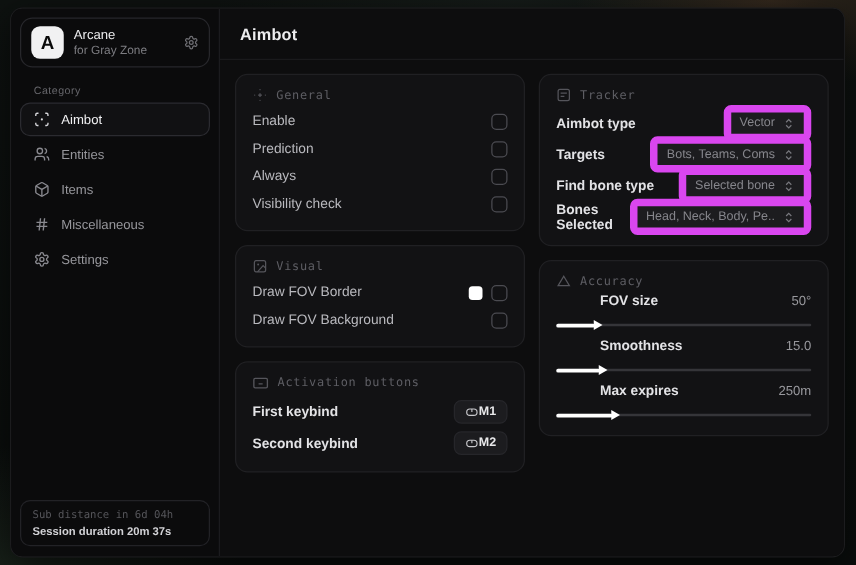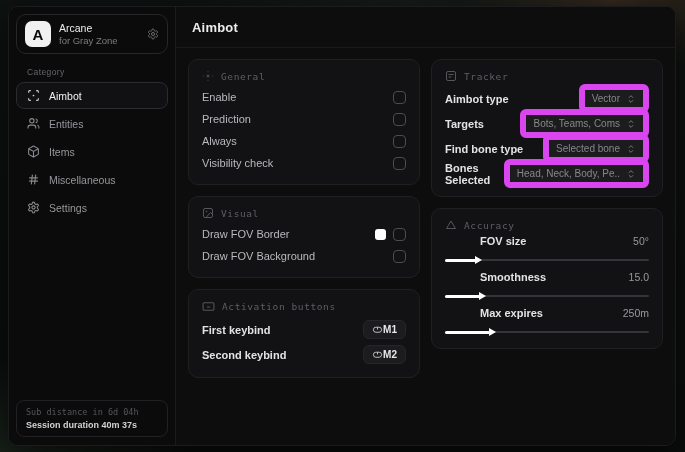--- a/index.html
+++ b/index.html
@@ -141,21 +141,21 @@
             </svg>
         </span>
         <span class="lbl">Settings</span>
       </div>
     </nav>
 
     <div class="spacer"></div>
 
     <div class="sub-card">
       <div class="sub-line1">Sub distance in 6d 04h</div>
-      <div class="sub-line2">Session duration 40m 37s</div>
+      <div class="sub-line2">Session duration 20m 37s</div>
     </div>
   </aside>
 
   <main class="main">
     <header class="main-header">
       <h1>Aimbot</h1>
     </header>
 
     <div class="content">
 

